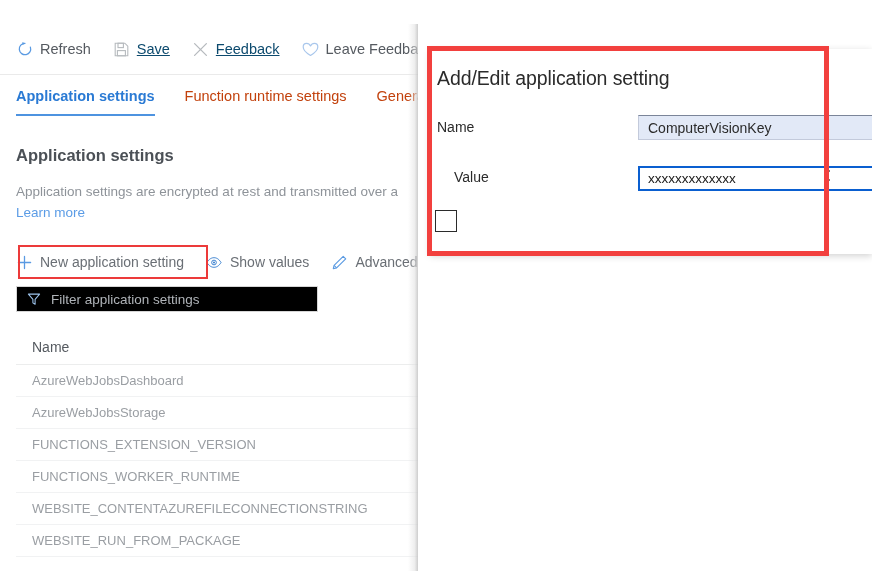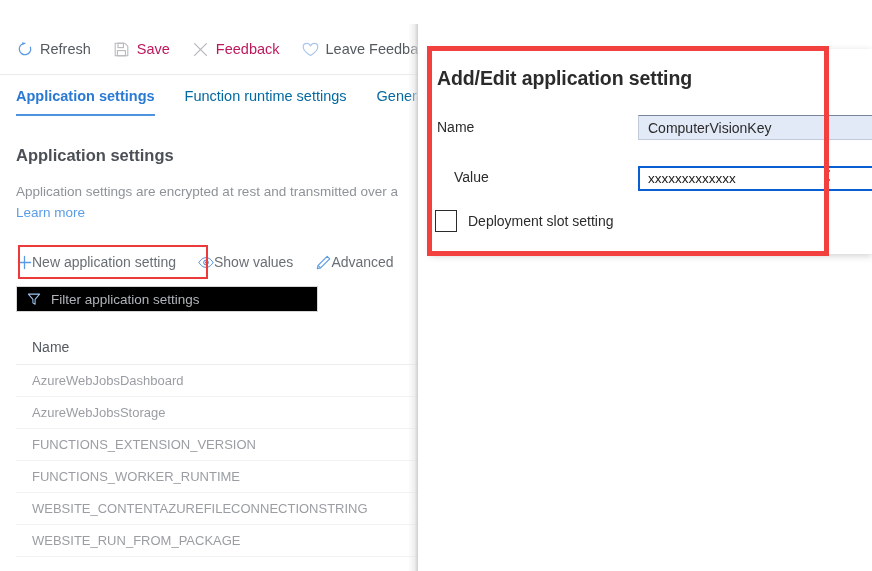--- a/index.html
+++ b/index.html
@@ -37,35 +37,35 @@
   }
   .tb-btn {
     display: flex; align-items: center;
     gap: 7px;
     margin-right: 22px;
     font-size: 14.5px;
     color: #555a60;
     cursor: pointer;
     white-space: nowrap;
   }
-  .tb-btn.disabled { color: #be185d; cursor: default; }
+  .tb-btn.disabled { color: #0c4a6e; cursor: default; text-decoration: underline; }
   .tb-ico { display: inline-flex; align-items: center; justify-content: center; width: 17px; height: 17px; flex: 0 0 17px; }
   .tb-ico svg { display: block; }
 
   
   .tabs {
     position: absolute; left: 0; top: 51px;
     width: 420px; height: 46px;
     display: flex; align-items: flex-start;
     padding-left: 16px;
   }
   .tab {
     position: relative;
     font-size: 14.5px;
-    color: #0369a1;
+    color: #c2410c;
     padding: 13px 0 12px 0;
     margin-right: 30px;
     cursor: pointer;
     white-space: nowrap;
   }
   .tab.active { color: #2a7ad4; font-weight: bold; }
   .tab.active::after {
     content: ""; position: absolute; left: 0; right: 0; bottom: 0;
     height: 2.5px; background: #4e93e0;
   }
@@ -86,21 +86,21 @@
     font-size: 13.5px; color: #5b9ce6; cursor: pointer;
   }
 
   
   .cmdbar {
     position: absolute; left: 16px; top: 224px;
     height: 28px;
     display: flex; align-items: center;
   }
   .cmd-btn {
-    display: flex; align-items: center; 
+    display: flex; align-items: center; gap: 8px;
     font-size: 14px; color: #6a6f75;
     margin-right: 22px; cursor: pointer; white-space: nowrap;
   }
   .cmd-ico { display: inline-flex; align-items: center; justify-content: center; width: 16px; height: 16px; flex: 0 0 16px; }
 
   
   .hl-new {
     position: absolute; left: 18px; top: 221px;
     width: 190px; height: 34px;
     border: 2.5px solid #ec3a3a;
@@ -146,21 +146,21 @@
     box-shadow: 0 2px 7px rgba(0,0,0,0.18);
   }
   .hl-dialog {
     position: absolute; left: 427px; top: 22px;
     width: 402px; height: 210px;
     border: 5px solid #f2403e;
     pointer-events: none;
   }
   .dlg-title {
     position: absolute; left: 437px; top: 43px;
-    font-size: 19.5px; font-weight: bold; color: #2b2b2b;
+    font-size: 19.5px; font-weight: normal; color: #2b2b2b;
     letter-spacing: -0.1px;
   }
   .dlg-label {
     position: absolute;
     font-size: 14px; color: #2b2b2b;
   }
   .lbl-name { left: 437px; top: 95px; }
   .lbl-value { left: 454px; top: 145px; }
 
   .fld-name {
@@ -348,18 +348,17 @@
   </div>
 
   <div class="dlg-label lbl-value">Value</div>
   <div class="fld-value">
     <span>xxxxxxxxxxxxx</span>
     <span class="caret-dots"></span>
   </div>
 
   <div class="chk-row">
     <span class="chk-box"></span>
-    <span class="chk-lbl">Deployment slot setting</span>
   </div>
 
   <div class="hl-dialog"></div>
 
 </div>
 
 </body></html>

